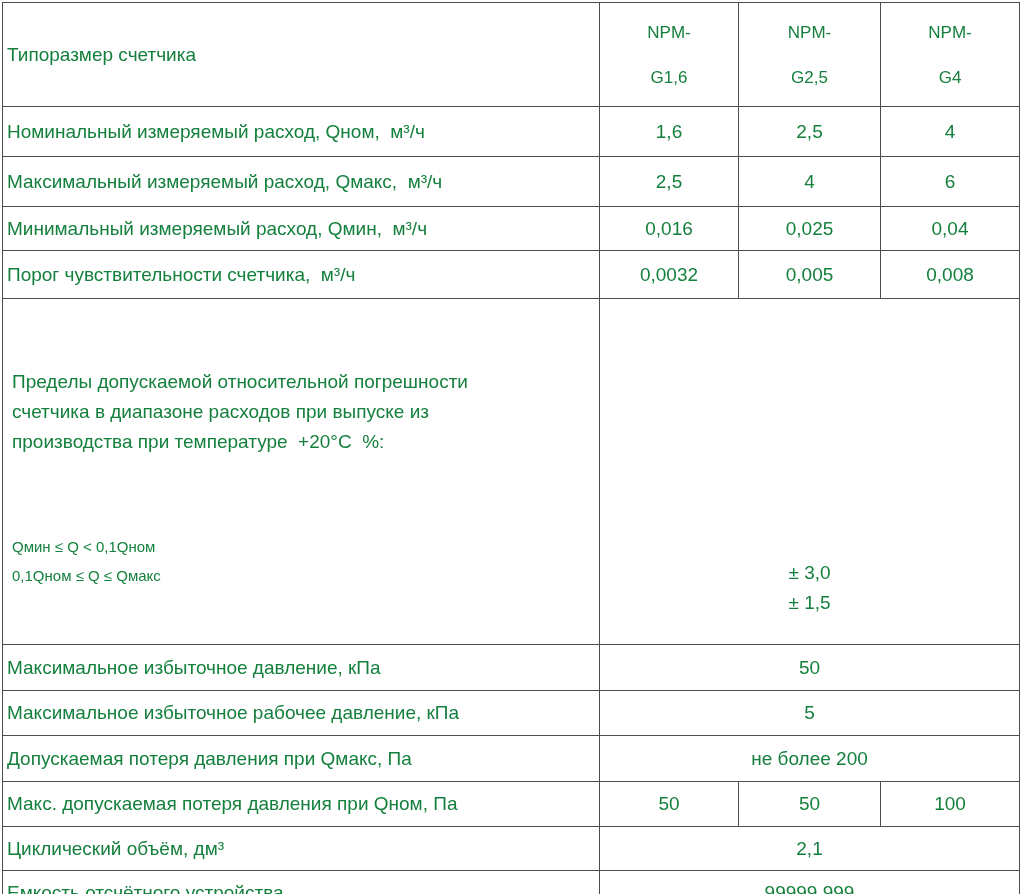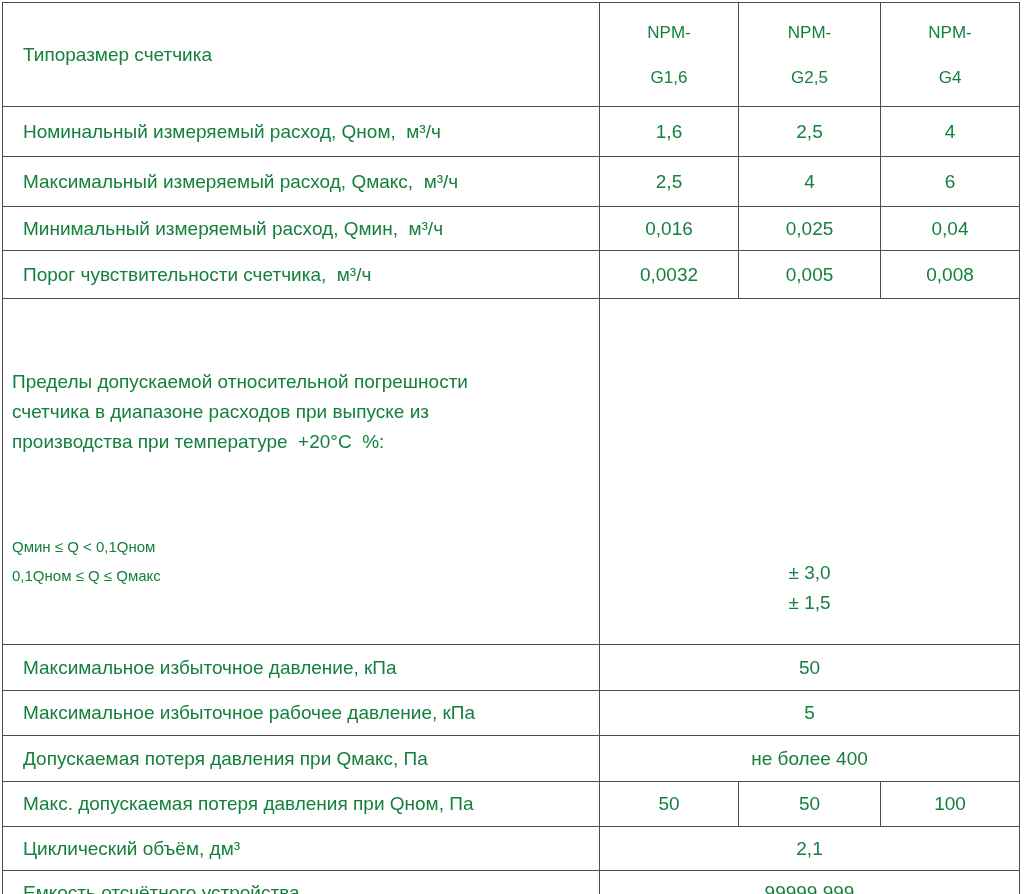--- a/index.html
+++ b/index.html
@@ -26,21 +26,21 @@
   col.c3{width:139px;}
   td{
     border:1px solid #4d4d4d;
     font-size:19px;
     color:#15803d;
     vertical-align:middle;
     overflow:hidden;
   }
   td.lbl{
     text-align:left;
-    padding:2px 8px 2px 20px;
+    padding:2px 8px 2px 4px;
     white-space:pre-wrap;
   }
   td.val{
     text-align:center;
     padding:0 4px;
   }
   td.hdr{
     text-align:center;
     font-size:17px;
     white-space:pre-line;
@@ -144,21 +144,21 @@
       <td class="val" colspan="3">50</td>
     </tr>
 
     <tr class="h45">
       <td class="lbl">Максимальное избыточное рабочее давление, кПа</td>
       <td class="val" colspan="3">5</td>
     </tr>
 
     <tr class="h46">
       <td class="lbl">Допускаемая потеря давления при Qмакс, Па</td>
-      <td class="val" colspan="3">не более 400</td>
+      <td class="val" colspan="3">не более 200</td>
     </tr>
 
     <tr class="h45">
       <td class="lbl">Макс. допускаемая потеря давления при Qном, Па</td>
       <td class="val">50</td>
       <td class="val">50</td>
       <td class="val">100</td>
     </tr>
 
     <tr class="h44">

